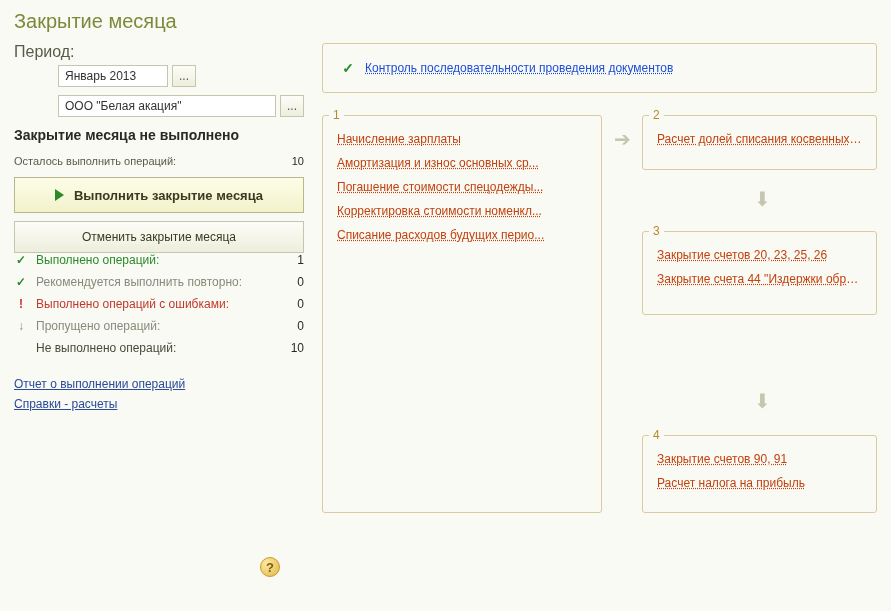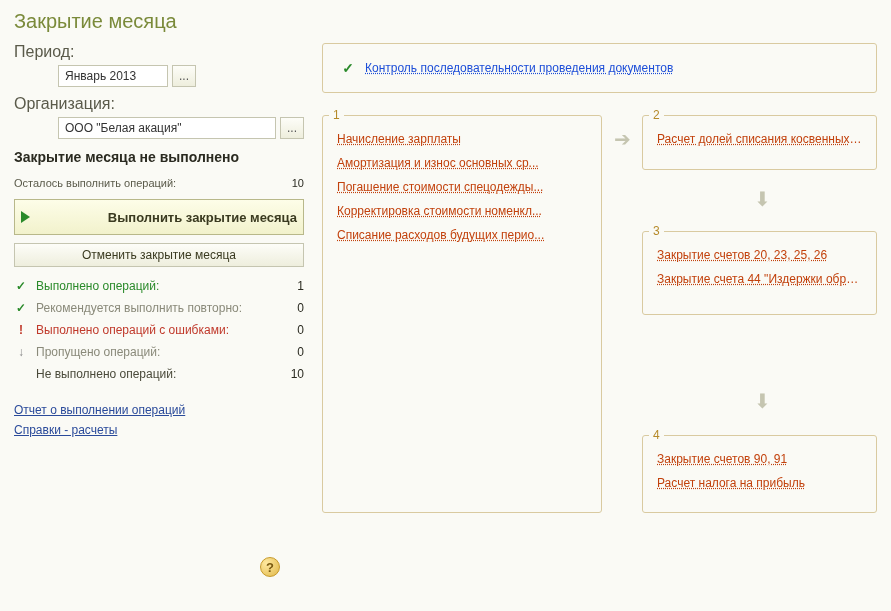--- a/index.html
+++ b/index.html
@@ -74,47 +74,46 @@
     display: flex;
     justify-content: space-between;
     font-size: 11px;
     color: #5a5a4a;
     margin-bottom: 10px;
   }
   .remain-row .count { color:#2a2a20; }
   .big-btn {
     display: flex;
     align-items: center;
-    justify-content: space-between;
+    justify-content: center;
     gap: 10px;
     width: 100%;
     height: 36px;
     border: 1px solid #b8b88a;
     background: linear-gradient(#fdfde8,#f2f2cc);
     font-size: 13px;
     font-weight: bold;
     color: #3a3a20;
     cursor: pointer;
     margin-bottom: 8px;
   }
   .big-btn .play {
     width: 0; height: 0;
     border-left: 9px solid #2a8a2a;
     border-top: 6px solid transparent;
     border-bottom: 6px solid transparent;
   }
   .sec-btn {
     width: 100%;
-    height: 24px;
+    height: 32px;
     border: 1px solid #c5c5b0;
     background: linear-gradient(#fdfdf8,#eeeedd);
     font-size: 12px;
     color: #3a3a20;
     cursor: pointer;
-    margin-bottom: 12px;
   }
   .stat-row {
     display: flex;
     align-items: center;
     gap: 8px;
     margin-bottom: 8px;
     font-size: 12px;
   }
   .stat-row .label { flex:1; }
   .stat-row .num { width: 20px; text-align:right; color:#2a2a20; }
@@ -209,21 +208,20 @@
 <h1 class="page-title">Закрытие месяца</h1>
 
 <div class="layout">
   <div class="left-col">
     <div class="field-label">Период:</div>
     <div class="input-row">
       <input class="text-input period-input" value="Январь 2013" style="">
       <button class="dots-btn">...</button>
     </div>
 
-    <div class="field-label">Организация:</div>
     <div class="input-row">
       <input class="text-input" value="ООО &quot;Белая акация&quot;" style="">
       <button class="dots-btn">...</button>
     </div>
 
     <div class="status-title">Закрытие месяца не выполнено</div>
 
     <div class="remain-row">
       <span>Осталось выполнить операций:</span>
       <span class="count">10</span>

